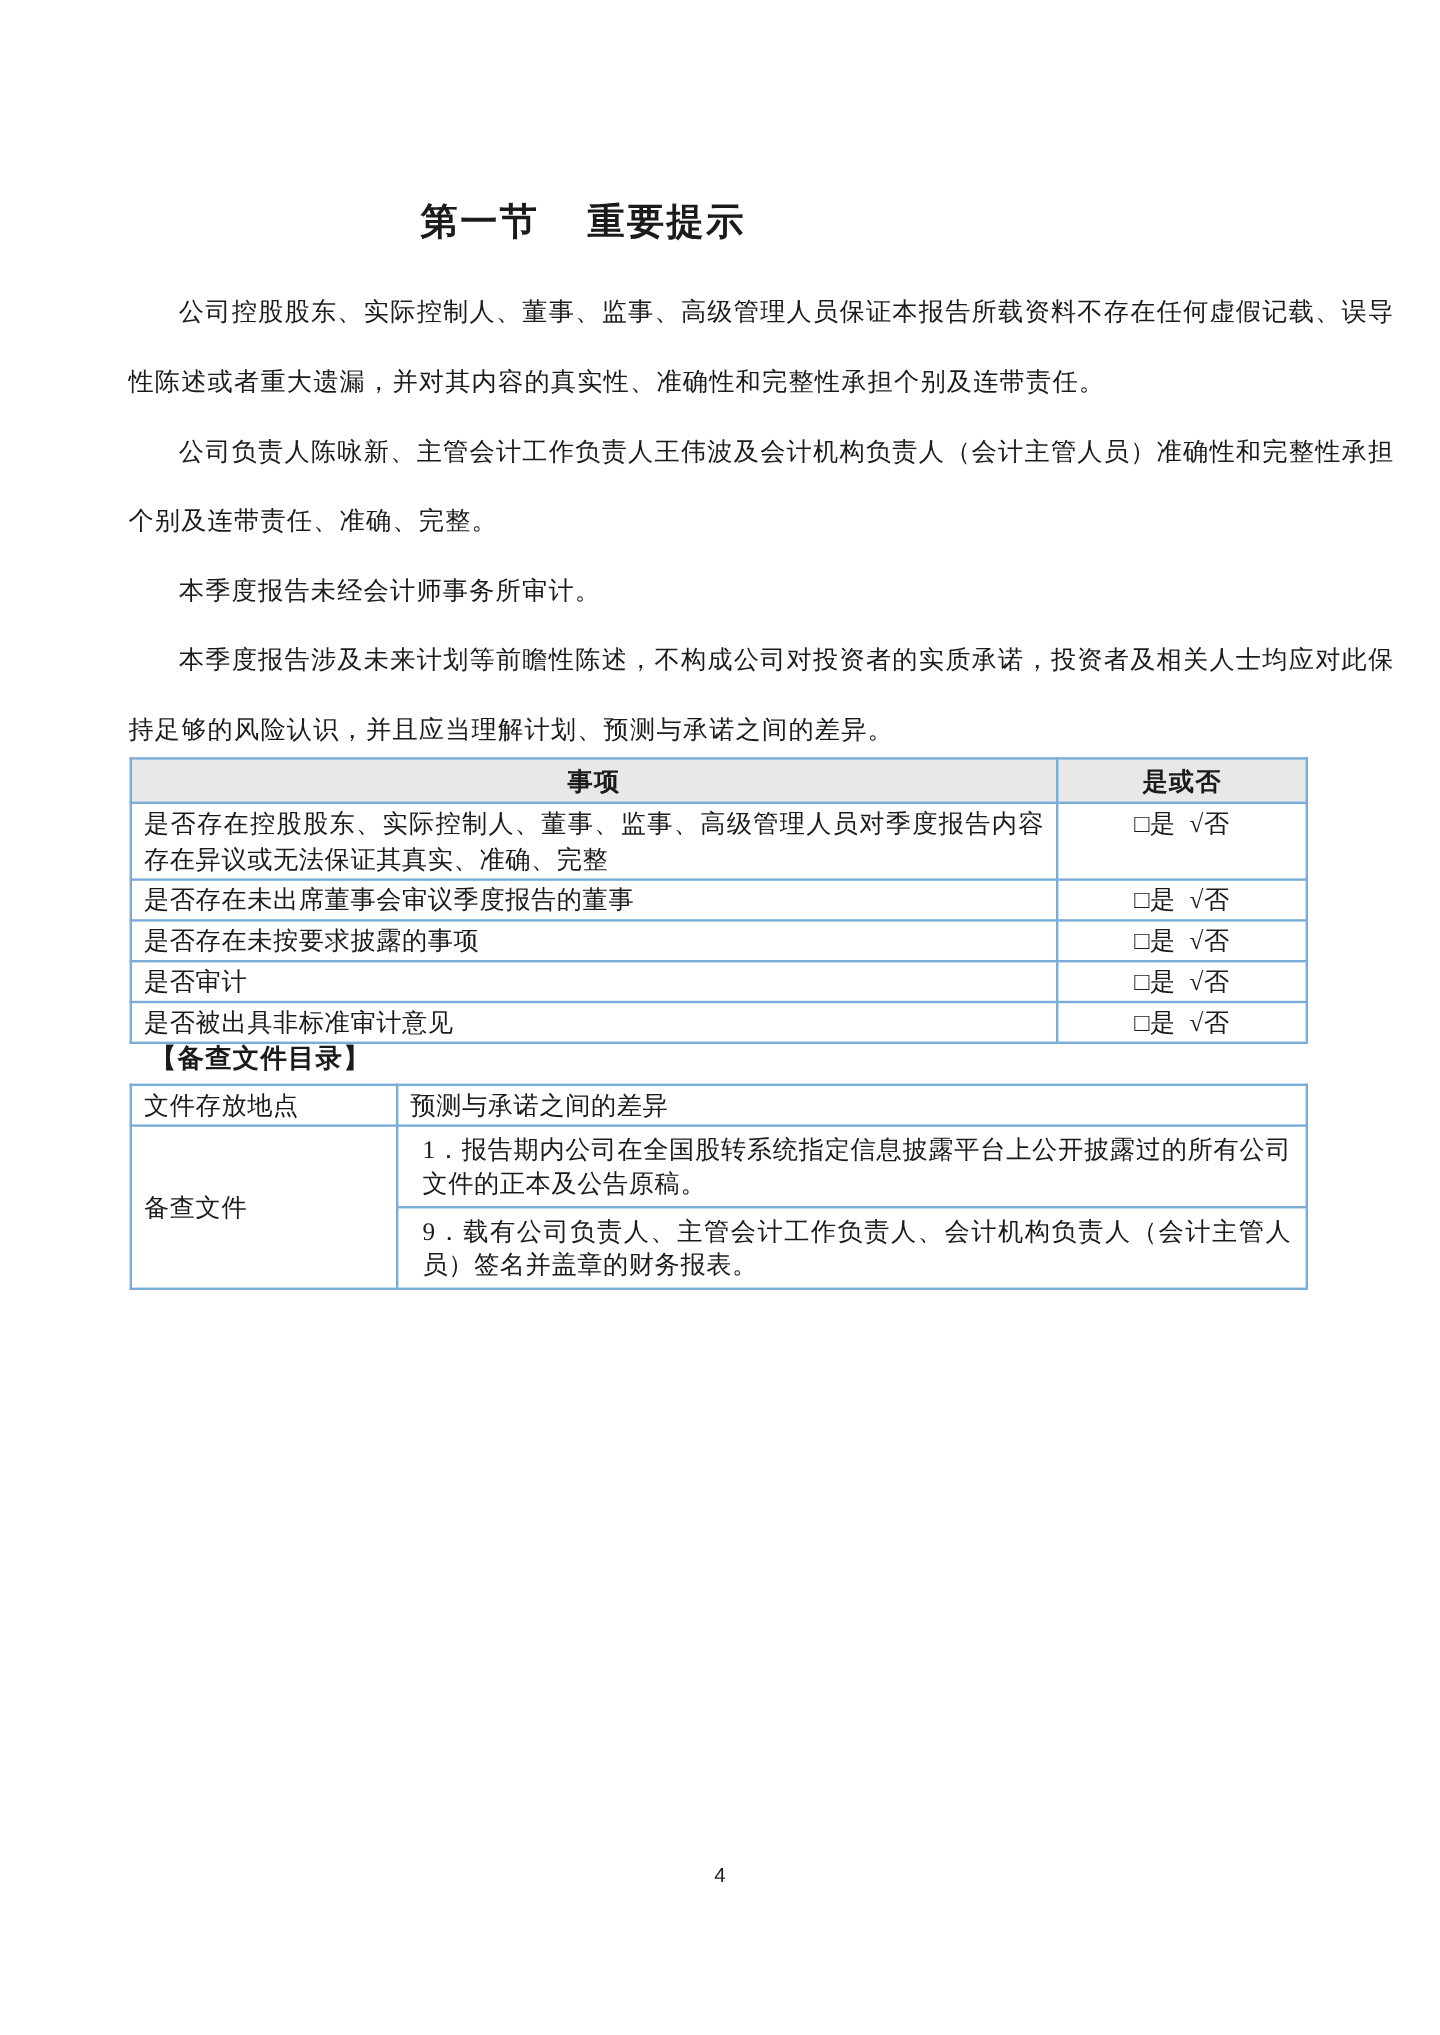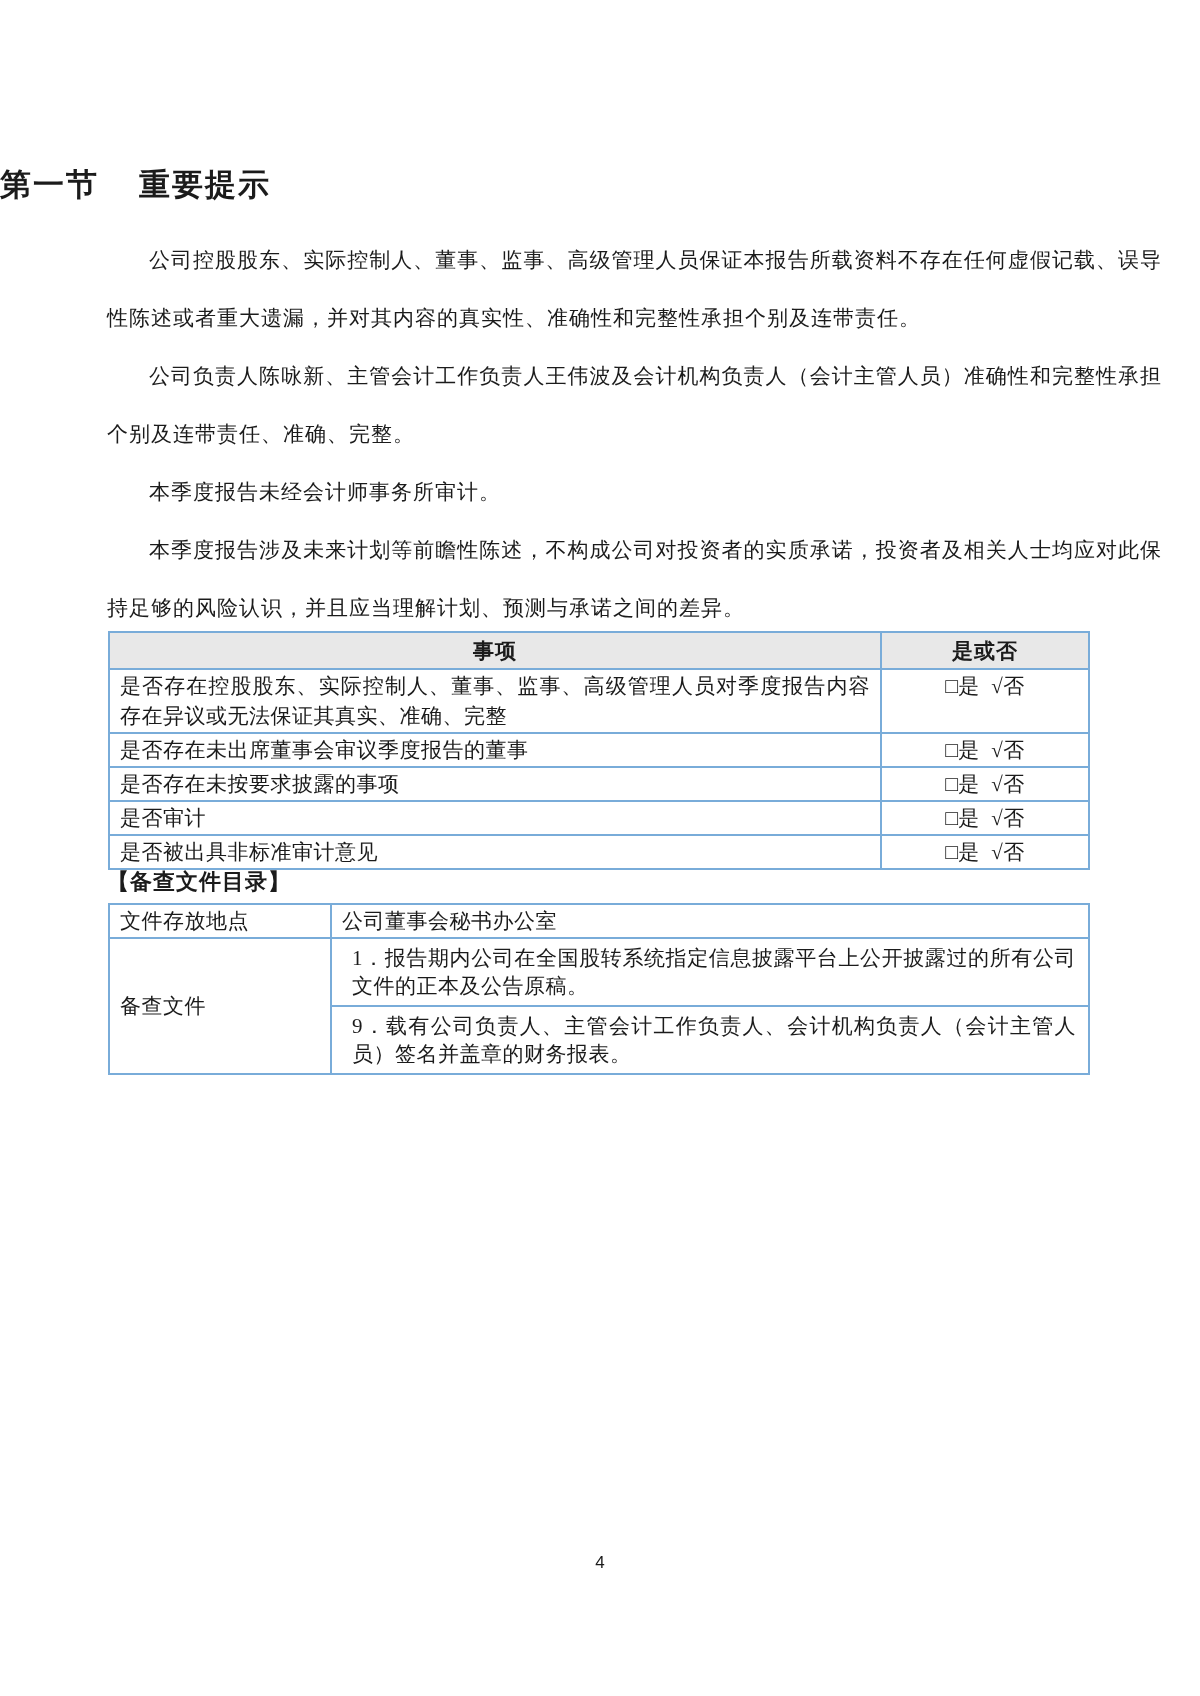--- a/index.html
+++ b/index.html
@@ -14,21 +14,21 @@
     position:relative;
     width:1200px;height:1696px;
     background:var(--page-bg);
     color:var(--text);
     font-family:"Liberation Serif","DejaVu Serif",serif;
     overflow:hidden;
   }
   
   .doc-title{
     position:absolute;top:166px;left:0;width:972px;
-    text-align:left;
+    text-align:center;
     font-family:Liberation Serif, serif;
     font-weight:bold;font-size:31px;line-height:38px;
     letter-spacing:2px;
   }
   .doc-title .t-gap{display:inline-block;width:40px;}
   
   .content{
     position:absolute;top:231px;left:107px;width:1055px;
     font-size:21px;line-height:58px;
     letter-spacing:1px;
@@ -57,21 +57,21 @@
   }
   .yn-table td.answer{
     text-align:center;white-space:pre;
     padding:1px 4px;
   }
   .col-item{width:772px;}
   .col-answer{width:208px;}
   .yn-table tr.single td{height:31px;}
   
   .ref-heading{
-    position:absolute;top:868px;left:107px;
+    position:absolute;top:868px;left:125px;
     font-weight:bold;font-size:22px;line-height:28px;
     letter-spacing:1px;
     text-align:right;
   }
   
   .ref-table{
     position:absolute;top:903px;left:108px;width:980px;
     font-size:21px;
   }
   .ref-table td{
@@ -147,21 +147,21 @@
   <div class="ref-heading">【备查文件目录】</div>
 
   <table class="ref-table">
     <colgroup>
         <col class="ref-col-label">
         <col class="ref-col-value">
       </colgroup>
     <tbody>
       <tr class="loc">
         <td class="label">文件存放地点</td>
-        <td>公司董事会秘书办公室</td>
+        <td>预测与承诺之间的差异</td>
       </tr>
       <tr>
         <td class="label" rowspan="2">备查文件</td>
         <td class="doc">1．报告期内公司在全国股转系统指定信息披露平台上公开披露过的所有公司文件的正本及公告原稿。</td>
       </tr>
       <tr>
         <td class="doc">9．载有公司负责人、主管会计工作负责人、会计机构负责人（会计主管人员）签名并盖章的财务报表。</td>
       </tr>
     </tbody>
   </table>

